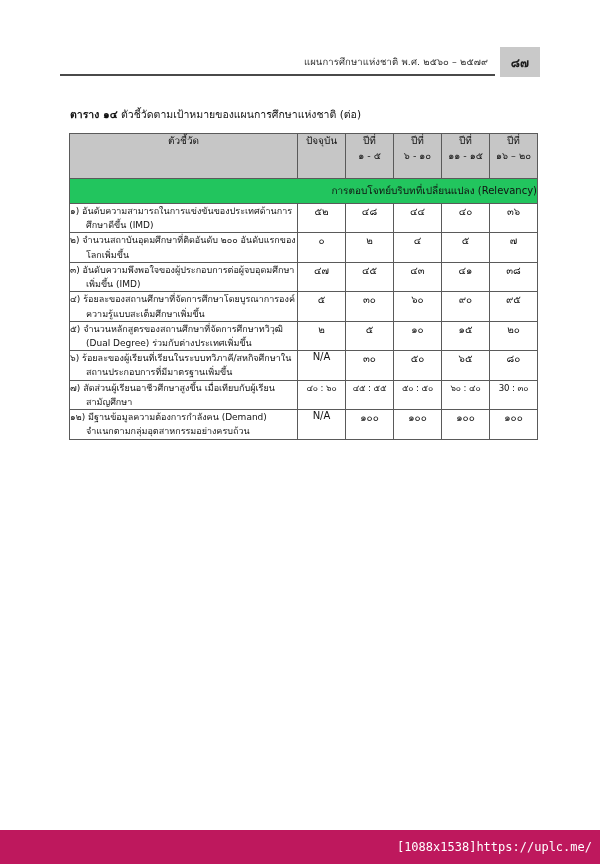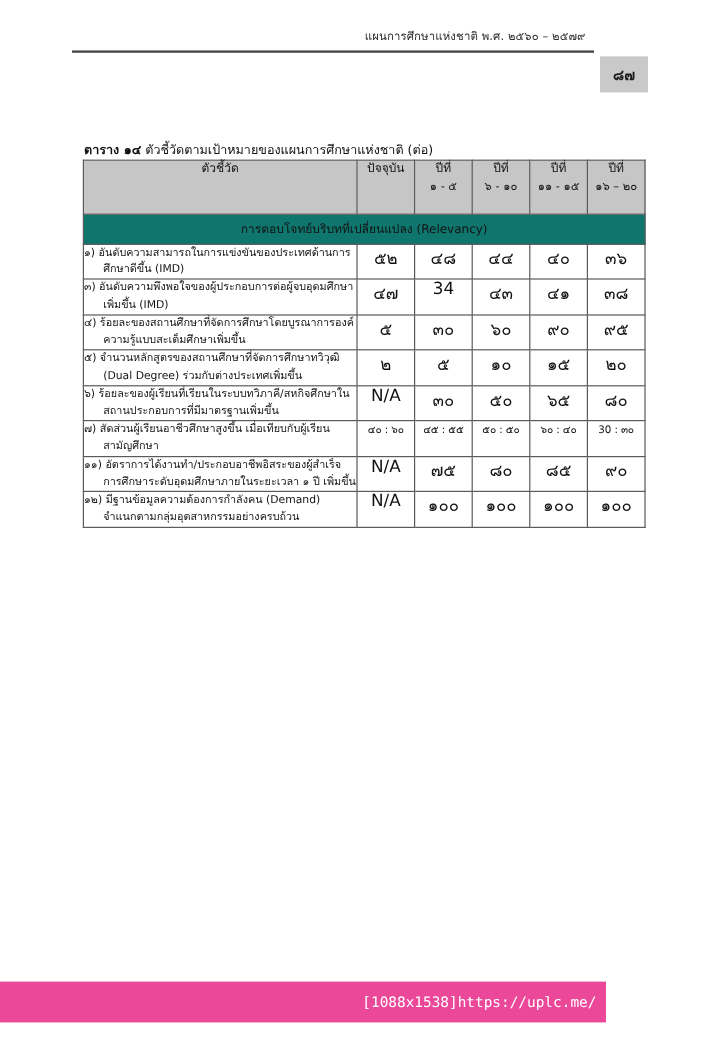--- a/index.html
+++ b/index.html
@@ -21,21 +21,21 @@
     width: 600px;
     height: 830px;
     background: #ffffff;
     box-sizing: border-box;
   }
 
   
   .running-header {
     position: absolute;
     left: 60px;
-    top: 20px;
+    top: 52px;
     width: 480px;
     height: 26px;
   }
   .rh-title {
     position: absolute;
     right: 52px;
     top: 2px;
     font-size: 9.5px;
     color: #2c2c2c;
     white-space: nowrap;
@@ -47,36 +47,35 @@
     top: -5px;
     width: 40px;
     height: 30px;
     background: #c9c9c9;
     color: #1c1c1c;
     font-size: 12px;
     font-weight: bold;
     display: flex;
     align-items: center;
     justify-content: center;
-    margin-top: 32px;
   }
   .rh-rule {
     position: absolute;
     left: 0;
     right: 45px;
     top: 22px;
     height: 2px;
     background: #4a4a4a;
   }
 
   
   .table-caption {
     position: absolute;
     left: 70px;
-    top: 116px;
+    top: 106px;
     font-size: 10.5px;
     color: #111;
     white-space: nowrap;
   }
   .table-caption .cap-strong {
     font-weight: bold;
   }
 
   
   .tbl-wrap {
@@ -113,54 +112,54 @@
     vertical-align: middle;
     font-weight: normal;
     font-size: 10px;
     line-height: 1.45;
   }
   thead th.h-name { font-size: 10px; }
   thead th .hl1 { display: block; }
   thead th .hl2 { display: block; font-size: 9.5px; }
 
   tr.section-row td {
-    background: #0f766e;
-    text-align: center;
+    background: #22c55e;
+    text-align: right;
     font-size: 10px;
     padding: 4px 0 5px 0;
     font-weight: normal;
   }
 
   td.ind-name {
     padding: 4px 6px 5px 8px;
     line-height: 1.58;
     text-align: left;
   }
   td.ind-name .body {
     display: block;
     padding-left: 16px;
     text-indent: -16px;
   }
   td.val {
     text-align: center;
     vertical-align: top;
     padding-top: 5px;
-    font-size: 14px;
+    font-size: 10px;
     white-space: nowrap;
   }
   td.val.ratio { font-size: 8.6px; letter-spacing: -0.1px; }
 
   
   .footer-bar {
     position: absolute;
     left: 0;
-    bottom: 12px;
-    width: 505px;
+    bottom: 0;
+    width: 600px;
     height: 34px;
-    background: #ec4899;
+    background: #be185d;
   }
   .footer-text {
     position: absolute;
     right: 8px;
     top: 50%;
     transform: translateY(-50%);
     color: #ffffff;
     font-family: "DejaVu Sans Mono", "Liberation Mono", monospace;
     font-size: 12px;
     white-space: nowrap;
@@ -227,24 +226,34 @@
               <span class="body"><span>๑)</span> <span>อันดับความสามารถในการแข่งขันของประเทศด้านการศึกษาดีขึ้น (IMD)</span></span>
             </td>
             <td class="val">๕๒</td>
             <td class="val">๔๘</td>
             <td class="val">๔๔</td>
             <td class="val">๔๐</td>
             <td class="val">๓๖</td>
           </tr>
           <tr>
             <td class="ind-name">
+              <span class="body"><span>๒)</span> <span>จำนวนสถาบันอุดมศึกษาที่ติดอันดับ ๒๐๐ อันดับแรกของโลกเพิ่มขึ้น</span></span>
+            </td>
+            <td class="val">๐</td>
+            <td class="val">๒</td>
+            <td class="val">๔</td>
+            <td class="val">๕</td>
+            <td class="val">๗</td>
+          </tr>
+          <tr>
+            <td class="ind-name">
               <span class="body"><span>๓)</span> <span>อันดับความพึงพอใจของผู้ประกอบการต่อผู้จบอุดมศึกษาเพิ่มขึ้น (IMD)</span></span>
             </td>
             <td class="val">๔๗</td>
-            <td class="val">34</td>
+            <td class="val">๔๕</td>
             <td class="val">๔๓</td>
             <td class="val">๔๑</td>
             <td class="val">๓๘</td>
           </tr>
           <tr>
             <td class="ind-name">
               <span class="body"><span>๔)</span> <span>ร้อยละของสถานศึกษาที่จัดการศึกษาโดยบูรณาการองค์ความรู้แบบสะเต็มศึกษาเพิ่มขึ้น</span></span>
             </td>
             <td class="val">๕</td>
             <td class="val">๓๐</td>
@@ -277,30 +286,20 @@
               <span class="body"><span>๗)</span> <span>สัดส่วนผู้เรียนอาชีวศึกษาสูงขึ้น เมื่อเทียบกับผู้เรียนสามัญศึกษา</span></span>
             </td>
             <td class="val ratio">๔๐ : ๖๐</td>
             <td class="val ratio">๔๕ : ๕๕</td>
             <td class="val ratio">๕๐ : ๕๐</td>
             <td class="val ratio">๖๐ : ๔๐</td>
             <td class="val ratio">30 : ๓๐</td>
           </tr>
           <tr>
             <td class="ind-name">
-              <span class="body"><span>๑๑)</span> <span>อัตราการได้งานทำ/ประกอบอาชีพอิสระของผู้สำเร็จการศึกษาระดับอุดมศึกษาภายในระยะเวลา ๑ ปี เพิ่มขึ้น</span></span>
-            </td>
-            <td class="val">N/A</td>
-            <td class="val">๗๕</td>
-            <td class="val">๘๐</td>
-            <td class="val">๘๕</td>
-            <td class="val">๙๐</td>
-          </tr>
-          <tr>
-            <td class="ind-name">
               <span class="body"><span>๑๒)</span> <span>มีฐานข้อมูลความต้องการกำลังคน (Demand) จำแนกตามกลุ่มอุตสาหกรรมอย่างครบถ้วน</span></span>
             </td>
             <td class="val">N/A</td>
             <td class="val">๑๐๐</td>
             <td class="val">๑๐๐</td>
             <td class="val">๑๐๐</td>
             <td class="val">๑๐๐</td>
           </tr>
         </tbody>
     </table>

